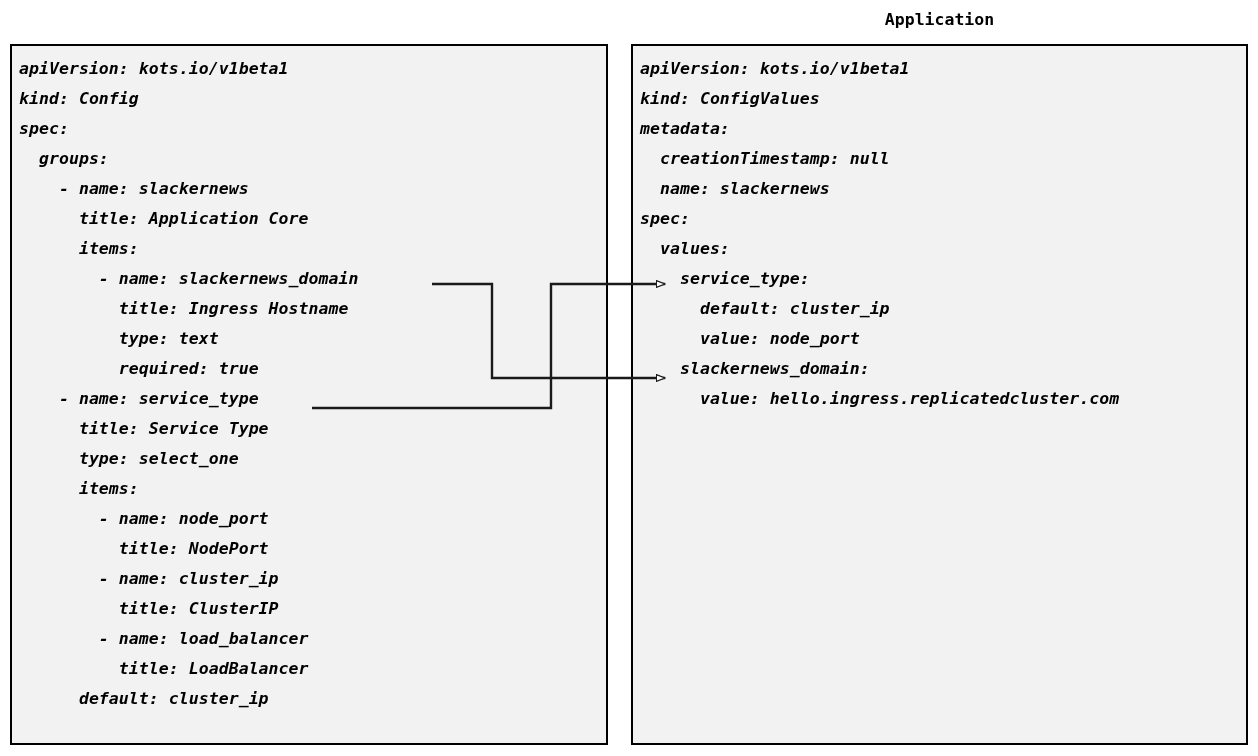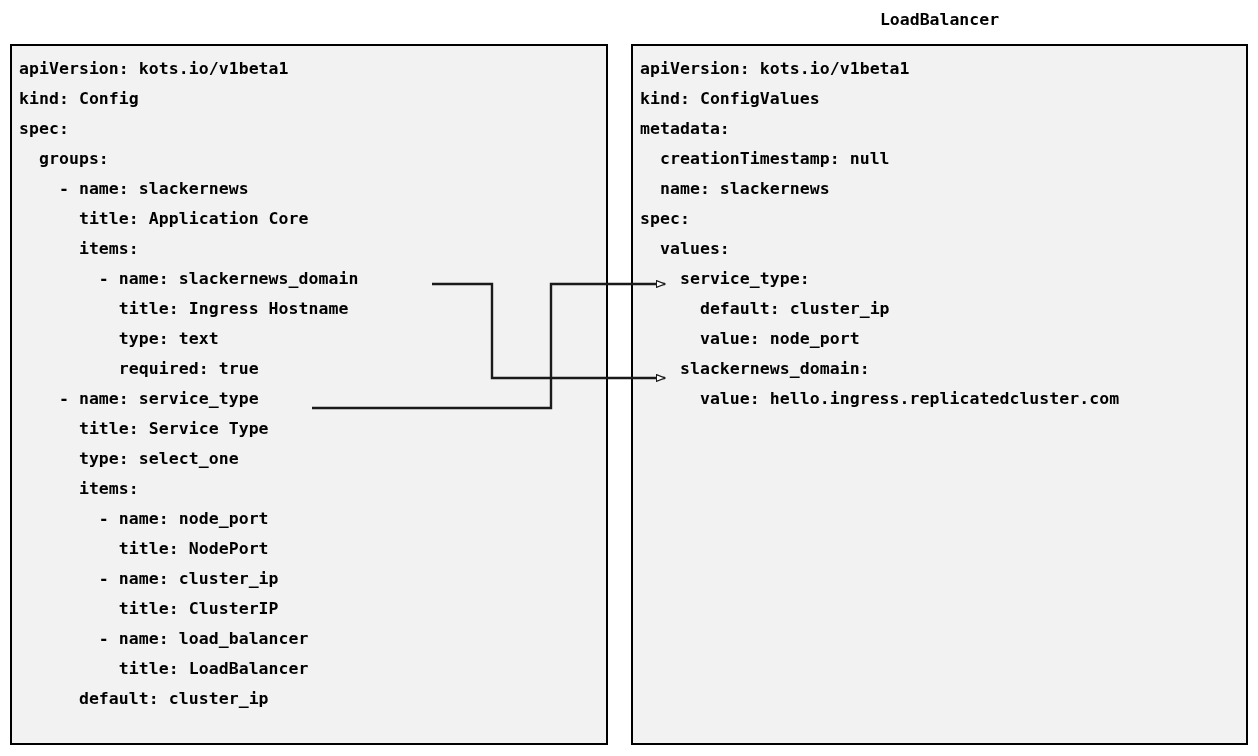--- a/index.html
+++ b/index.html
@@ -67,20 +67,21 @@
     right: 0;
     margin: 0;
     padding: 0;
     font-family: "DejaVu Sans Mono", "Liberation Mono", monospace;
     font-weight: bold;
     font-size: 16.5px;
     line-height: 30px;
     color: #000000;
     white-space: pre;
     letter-spacing: 0.05px;
+    font-style: italic;
   }
   .yaml .line {
     display: block;
     height: 30px;
     white-space: pre;
   }
   #arrow-layer {
     position: absolute;
     left: 0;
     top: 0;
@@ -92,21 +93,21 @@
 </head>
 <body style="background: rgb(255, 255, 255);">
 
 <div class="stage">
 
 
   <div class="panel" id="panel-config" style="background: rgb(242, 242, 242); border-color: rgb(0, 0, 0);">
     <pre class="yaml" id="yaml-config"><span class="line">apiVersion: kots.io/v1beta1</span><span class="line">kind: Config</span><span class="line">spec:</span><span class="line">  groups:</span><span class="line">    - name: slackernews</span><span class="line">      title: Application Core</span><span class="line">      items:</span><span class="line">        - name: slackernews_domain</span><span class="line">          title: Ingress Hostname</span><span class="line">          type: text</span><span class="line">          required: true</span><span class="line">    - name: service_type</span><span class="line">      title: Service Type</span><span class="line">      type: select_one</span><span class="line">      items:</span><span class="line">        - name: node_port</span><span class="line">          title: NodePort</span><span class="line">        - name: cluster_ip</span><span class="line">          title: ClusterIP</span><span class="line">        - name: load_balancer</span><span class="line">          title: LoadBalancer</span><span class="line">      default: cluster_ip</span></pre>
   </div>
 
-  <div class="panel-title" id="title-configvalues">LoadBalancer</div>
+  <div class="panel-title" id="title-configvalues">Application</div>
 
   <div class="panel" id="panel-configvalues" style="background: rgb(242, 242, 242); border-color: rgb(0, 0, 0);">
     <pre class="yaml" id="yaml-configvalues"><span class="line">apiVersion: kots.io/v1beta1</span><span class="line">kind: ConfigValues</span><span class="line">metadata:</span><span class="line">  creationTimestamp: null</span><span class="line">  name: slackernews</span><span class="line">spec:</span><span class="line">  values:</span><span class="line">    service_type:</span><span class="line">      default: cluster_ip</span><span class="line">      value: node_port</span><span class="line">    slackernews_domain:</span><span class="line">      value: hello.ingress.replicatedcluster.com</span></pre>
   </div>
 
   <svg id="arrow-layer" viewBox="0 0 1258 756" width="1258" height="756">
     <defs>
       <marker id="hollow-arrow" markerWidth="10" markerHeight="8" refX="9.2" refY="4" orient="auto" markerUnits="userSpaceOnUse">
         <path d="M 0.6 0.6 L 9.2 4 L 0.6 7.4 Z" fill="#ffffff" stroke="#1a1a1a" stroke-width="1.2" stroke-linejoin="miter"></path>
       </marker>

